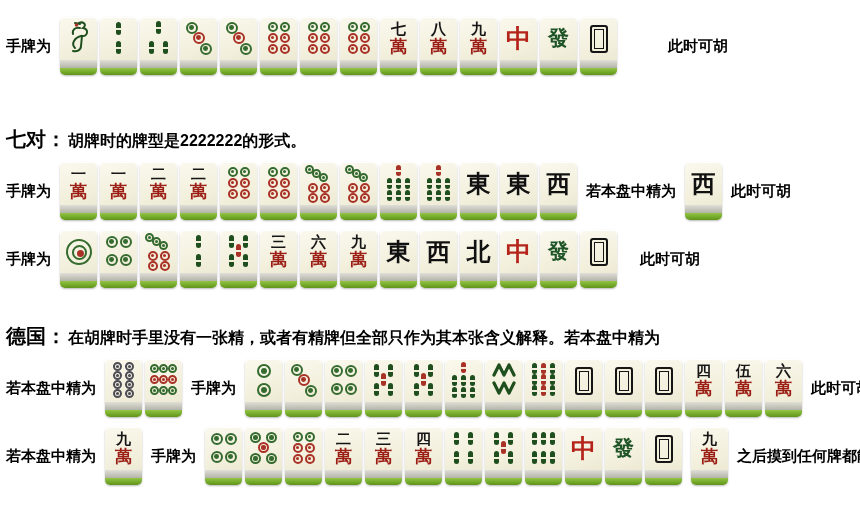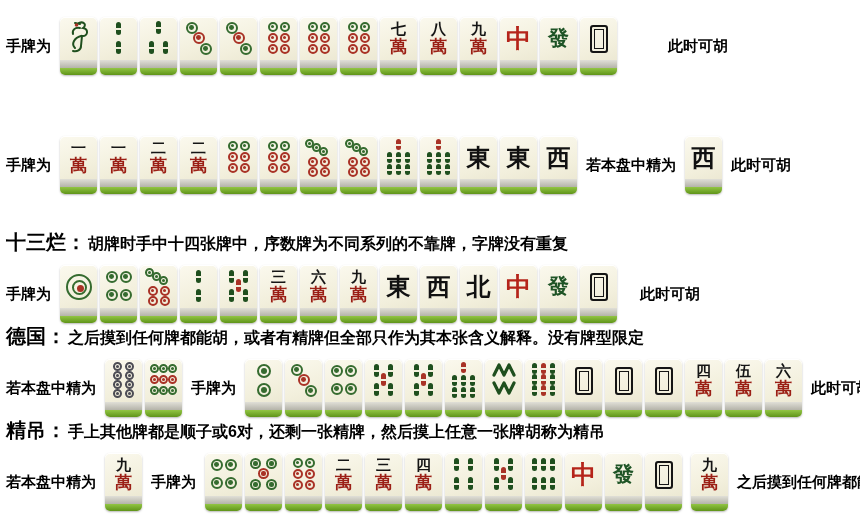--- a/index.html
+++ b/index.html
@@ -209,20 +209,21 @@
               <span class="bai"></span>
             </span>
             <span class="band-gray"></span>
             <span class="band-green"></span>
           </div>
         </div>
         <span class="line-label">此时可胡</span>
       </div>
     </section>
     <section class="sec sec-qidui">
+      <div class="sec-title"><span class="sec-name">七对：</span><span class="sec-desc">胡牌时的牌型是2222222的形式。</span></div>
       <div class="tile-line">
         <span class="line-label">手牌为</span>
         <div class="tile-group">
           <div class="tile">
             <span class="face">
               <span class="man glyphfont">
                 <span class="man-num">一</span>
                 <span class="man-wan">萬</span>
               </span>
             </span>
@@ -376,21 +377,20 @@
               <span class="wind glyphfont">西</span>
             </span>
             <span class="band-gray"></span>
             <span class="band-green"></span>
           </div>
         </div>
         <span class="line-label">此时可胡</span>
       </div>
     </section>
     <section class="sec sec-shisanlan">
-      <div class="sec-title"><span class="sec-name">十三烂：</span><span class="sec-desc">胡牌时手中十四张牌中，序数牌为不同系列的不靠牌，字牌没有重复</span></div>
       <div class="tile-line">
         <span class="line-label">手牌为</span>
         <div class="tile-group">
           <div class="tile">
             <span class="face">
               <span class="pipbox">
                 <span class="ring" style="left: 3px; top: 7px; width: 26px; height: 26px; --c: #356b2f;">
                   <span class="ring" style="left: 4.5px; top: 4.5px; width: 15px; height: 15px; --c: #356b2f;">
                     <span class="ring" style="left: 3px; top: 3px; width: 7px; height: 7px; --c: #a93226; background: rgb(169, 50, 38);"></span>
                   </span>
@@ -520,21 +520,21 @@
               <span class="bai"></span>
             </span>
             <span class="band-gray"></span>
             <span class="band-green"></span>
           </div>
         </div>
         <span class="line-label">此时可胡</span>
       </div>
     </section>
     <section class="sec sec-deguo">
-      <div class="sec-title"><span class="sec-name">德国：</span><span class="sec-desc">之后摸到任何牌都能胡，或者有精牌但全部只作为其本张含义解释。没有牌型限定</span></div>
+      <div class="sec-title"><span class="sec-name">德国：</span><span class="sec-desc">在胡牌时手里没有一张精，或者有精牌但全部只作为其本张含义解释。若本盘中精为</span></div>
       <div class="tile-line">
         <span class="line-label">若本盘中精为</span>
         <div class="tile-group">
           <div class="tile">
             <span class="face">
               <span class="pipbox">
                 <span class="circ" style="left: 5.5px; top: 1.5px; width: 9px; height: 9px; --c: #4d4d55;"></span>
                 <span class="circ" style="left: 17.5px; top: 1.5px; width: 9px; height: 9px; --c: #4d4d55;"></span>
                 <span class="circ" style="left: 5.5px; top: 10.5px; width: 9px; height: 9px; --c: #4d4d55;"></span>
                 <span class="circ" style="left: 17.5px; top: 10.5px; width: 9px; height: 9px; --c: #4d4d55;"></span>
@@ -719,21 +719,20 @@
               </span>
             </span>
             <span class="band-gray"></span>
             <span class="band-green"></span>
           </div>
         </div>
         <span class="line-label">此时可胡</span>
       </div>
     </section>
     <section class="sec sec-jingdiao">
-      <div class="sec-title"><span class="sec-name">精吊：</span><span class="sec-desc">手上其他牌都是顺子或6对，还剩一张精牌，然后摸上任意一张牌胡称为精吊</span></div>
       <div class="tile-line">
         <span class="line-label">若本盘中精为</span>
         <div class="tile-group">
           <div class="tile">
             <span class="face">
               <span class="man glyphfont">
                 <span class="man-num">九</span>
                 <span class="man-wan">萬</span>
               </span>
             </span>

